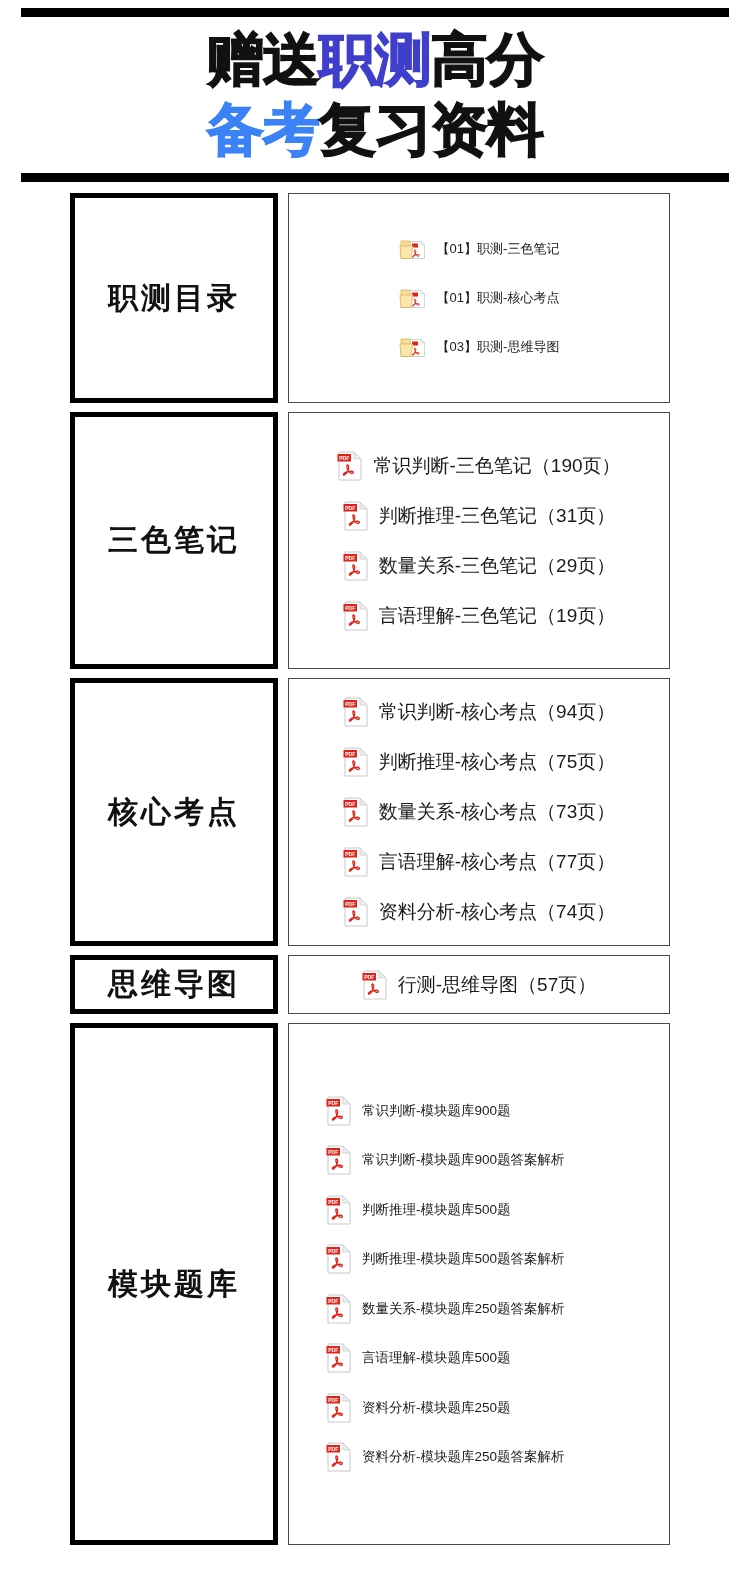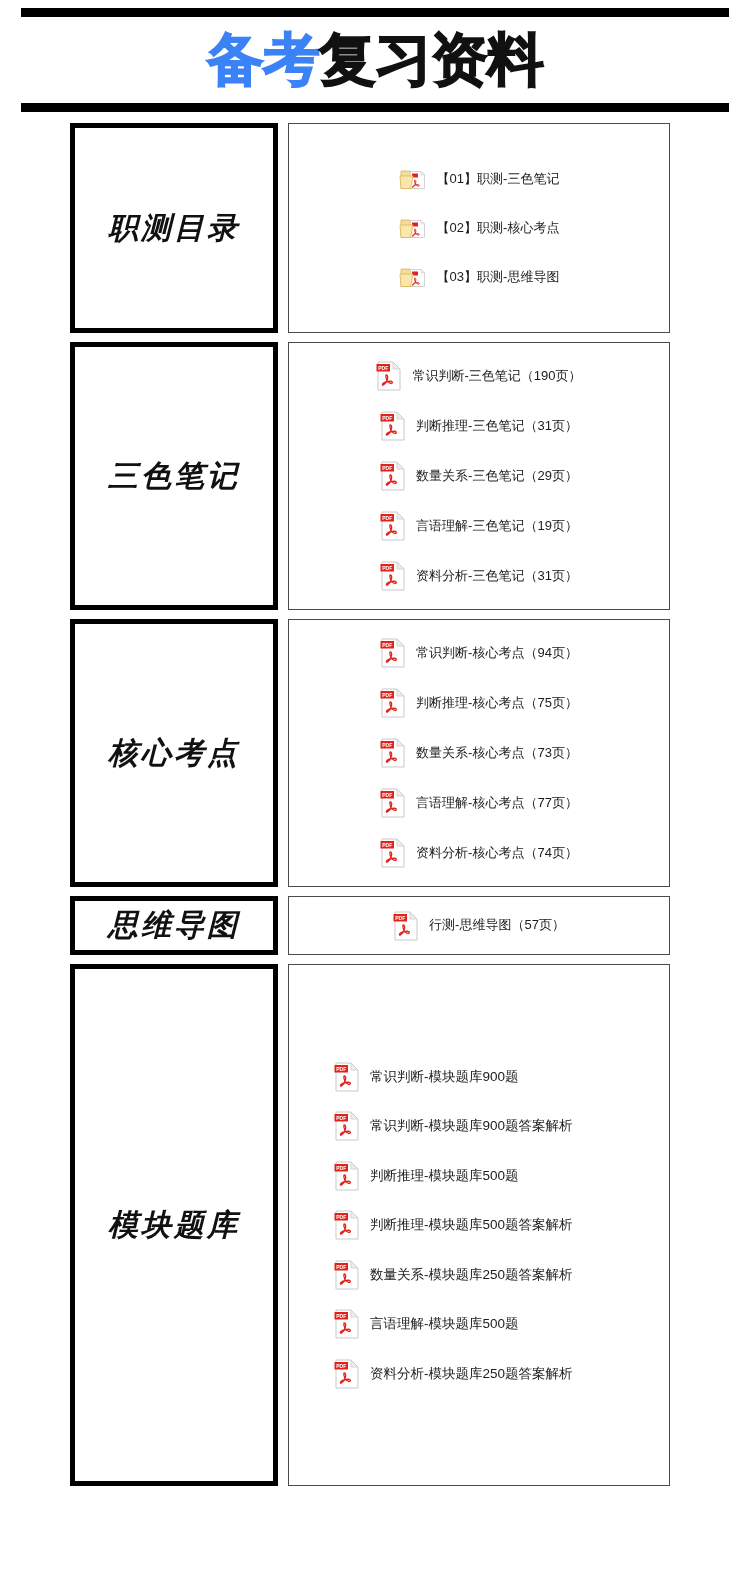--- a/index.html
+++ b/index.html
@@ -62,44 +62,43 @@
     justify-content: center;
     text-align: center;
   }
   .label-text {
     font-family: "Liberation Serif", "DejaVu Serif", serif;
     font-weight: 700;
     font-size: 30px;
     letter-spacing: 3px;
     color: #111111;
     white-space: nowrap;
-    font-style: italic;
   }
 
   .list-box {
     flex: 1 1 auto;
     margin-left: 10px;
     border: 1px solid #4b4b4b;
     background: #ffffff;
     display: flex;
     flex-direction: column;
     justify-content: center;
-    padding: 8px 8px;
+    padding: 8px 0;
   }
   .list-box.align-center .file-row { justify-content: center; }
   .list-box.align-left .file-row { justify-content: flex-start; padding-left: 37px; }
 
   .file-row {
     display: flex;
     align-items: center;
     min-height: 34px;
   }
   .file-label {
     font-family: "Liberation Sans", "DejaVu Sans", sans-serif;
-    font-size: 13px;
+    font-size: 19px;
     color: #1b1b1b;
     white-space: nowrap;
     margin-left: 10px;
     line-height: 1.15;
   }
   .list-box.sec-1 .file-label { font-size: 13px; }
   .list-box.sec-5 .file-label { font-size: 13.5px; }
 
   
   .icon { flex: 0 0 auto; display: block; }
@@ -120,20 +119,21 @@
   .sec-5-wrap .label-box { min-height: 522px; }
 
   .sec-4-wrap .list-box { padding: 4px 12px; }
 </style>
 </head>
 <body>
 
 <div class="header">
   <div class="rule rule-top"></div>
   <div class="title-block">
+    <div class="title-line title-line-1" id="title-line-1"><span class="tk">赠送</span><span class="tb">职测</span><span class="tk">高分</span></div>
     <div class="title-line title-line-2" id="title-line-2"><span class="tr">备考</span><span class="tk">复习资料</span></div>
   </div>
   <div class="rule rule-bottom"></div>
 </div>
 
 <div class="sections" id="sections-root">
     <div class="section sec-1-wrap">
       <div class="label-box">
         <div class="label-text">职测目录</div>
       </div>
@@ -155,21 +155,21 @@
           <span style="display: flex;">
             <svg class="icon icon-folder" viewBox="0 0 56 56">
               <path d="M4 12 h18 l4 5 h14 v30 H4 Z" fill="#f7dd92" stroke="#d9b45a" stroke-width="1.6"></path>
               <path d="M23 13 h21 l7 7 v27 H23 Z" fill="#ffffff" stroke="#c9c9c9" stroke-width="1.6"></path>
               <path d="M44 13 l7 7 h-7 Z" fill="#ededed" stroke="#c9c9c9" stroke-width="1"></path>
               <rect x="26" y="17" width="12" height="8" fill="#e2231a"></rect>
               <path d="M31 30 c2 0 3 2 2.5 5 c-0.7 4 -3.5 8 -5.5 9.5 c-1.4 1 -2 -0.6 -1 -1.7 c2 -2.2 7 -3.6 10.5 -3.6 c2.8 0 3.5 1.4 2.8 2.5 c-0.7 1.1 -2.8 0.7 -4.9 -0.7 c-2.1 -1.4 -3.5 -4.3 -3.9 -7.2 c-0.3 -2.8 -0.5 -3.8 -0.5 -3.8 Z" fill="none" stroke="#e2231a" stroke-width="2" stroke-linejoin="round"></path>
               <path d="M2 22 h20 l6 -0 l-5 25 H4 Z" fill="#fbe6ac" stroke="#d9b45a" stroke-width="1.6"></path>
             </svg>
           </span>
-          <span class="file-label">【02】职测-核心考点</span>
+          <span class="file-label">【01】职测-核心考点</span>
         </div>
         <div class="file-row">
           <span style="display: flex;">
             <svg class="icon icon-folder" viewBox="0 0 56 56">
               <path d="M4 12 h18 l4 5 h14 v30 H4 Z" fill="#f7dd92" stroke="#d9b45a" stroke-width="1.6"></path>
               <path d="M23 13 h21 l7 7 v27 H23 Z" fill="#ffffff" stroke="#c9c9c9" stroke-width="1.6"></path>
               <path d="M44 13 l7 7 h-7 Z" fill="#ededed" stroke="#c9c9c9" stroke-width="1"></path>
               <rect x="26" y="17" width="12" height="8" fill="#e2231a"></rect>
               <path d="M31 30 c2 0 3 2 2.5 5 c-0.7 4 -3.5 8 -5.5 9.5 c-1.4 1 -2 -0.6 -1 -1.7 c2 -2.2 7 -3.6 10.5 -3.6 c2.8 0 3.5 1.4 2.8 2.5 c-0.7 1.1 -2.8 0.7 -4.9 -0.7 c-2.1 -1.4 -3.5 -4.3 -3.9 -7.2 c-0.3 -2.8 -0.5 -3.8 -0.5 -3.8 Z" fill="none" stroke="#e2231a" stroke-width="2" stroke-linejoin="round"></path>
               <path d="M2 22 h20 l6 -0 l-5 25 H4 Z" fill="#fbe6ac" stroke="#d9b45a" stroke-width="1.6"></path>
@@ -225,32 +225,20 @@
             <svg class="icon icon-pdf" viewBox="0 0 52 60">
               <path d="M4 2 h30 l14 14 v42 H4 Z" fill="#ffffff" stroke="#c9c9c9" stroke-width="2"></path>
               <path d="M34 2 l14 14 h-14 Z" fill="#ededed" stroke="#c9c9c9" stroke-width="1.5"></path>
               <rect x="1" y="6" width="27" height="15" fill="#e2231a"></rect>
               <text x="14.5" y="17.5" font-family="Liberation Sans, sans-serif" font-size="10" font-weight="bold" fill="#ffffff" text-anchor="middle">PDF</text>
               <path d="M20 28 c3 0 4 3 3 7 c-1 5 -5 11 -8 13 c-2 1 -3 -1 -1.5 -2.5 c3 -3 10 -5 15 -5 c4 0 5 2 4 3.5 c-1 1.5 -4 1 -7 -1 c-3 -2 -5 -6 -5.5 -10 c-0.5 -4 0 -5 0 -5 Z" fill="none" stroke="#e2231a" stroke-width="2.6" stroke-linejoin="round"></path>
             </svg>
           </span>
           <span class="file-label">言语理解-三色笔记（19页）</span>
         </div>
-        <div class="file-row">
-          <span style="display: flex;">
-            <svg class="icon icon-pdf" viewBox="0 0 52 60">
-              <path d="M4 2 h30 l14 14 v42 H4 Z" fill="#ffffff" stroke="#c9c9c9" stroke-width="2"></path>
-              <path d="M34 2 l14 14 h-14 Z" fill="#ededed" stroke="#c9c9c9" stroke-width="1.5"></path>
-              <rect x="1" y="6" width="27" height="15" fill="#e2231a"></rect>
-              <text x="14.5" y="17.5" font-family="Liberation Sans, sans-serif" font-size="10" font-weight="bold" fill="#ffffff" text-anchor="middle">PDF</text>
-              <path d="M20 28 c3 0 4 3 3 7 c-1 5 -5 11 -8 13 c-2 1 -3 -1 -1.5 -2.5 c3 -3 10 -5 15 -5 c4 0 5 2 4 3.5 c-1 1.5 -4 1 -7 -1 c-3 -2 -5 -6 -5.5 -10 c-0.5 -4 0 -5 0 -5 Z" fill="none" stroke="#e2231a" stroke-width="2.6" stroke-linejoin="round"></path>
-            </svg>
-          </span>
-          <span class="file-label">资料分析-三色笔记（31页）</span>
-        </div>
       </div>
     </div>
     <div class="section sec-3-wrap">
       <div class="label-box">
         <div class="label-text">核心考点</div>
       </div>
       <div class="list-box sec-3 align-center">
         <div class="file-row">
           <span style="display: flex;">
             <svg class="icon icon-pdf" viewBox="0 0 52 60">
@@ -412,17 +400,29 @@
         <div class="file-row">
           <span style="display: flex;">
             <svg class="icon icon-pdf" viewBox="0 0 52 60">
               <path d="M4 2 h30 l14 14 v42 H4 Z" fill="#ffffff" stroke="#c9c9c9" stroke-width="2"></path>
               <path d="M34 2 l14 14 h-14 Z" fill="#ededed" stroke="#c9c9c9" stroke-width="1.5"></path>
               <rect x="1" y="6" width="27" height="15" fill="#e2231a"></rect>
               <text x="14.5" y="17.5" font-family="Liberation Sans, sans-serif" font-size="10" font-weight="bold" fill="#ffffff" text-anchor="middle">PDF</text>
               <path d="M20 28 c3 0 4 3 3 7 c-1 5 -5 11 -8 13 c-2 1 -3 -1 -1.5 -2.5 c3 -3 10 -5 15 -5 c4 0 5 2 4 3.5 c-1 1.5 -4 1 -7 -1 c-3 -2 -5 -6 -5.5 -10 c-0.5 -4 0 -5 0 -5 Z" fill="none" stroke="#e2231a" stroke-width="2.6" stroke-linejoin="round"></path>
             </svg>
           </span>
+          <span class="file-label">资料分析-模块题库250题</span>
+        </div>
+        <div class="file-row">
+          <span style="display: flex;">
+            <svg class="icon icon-pdf" viewBox="0 0 52 60">
+              <path d="M4 2 h30 l14 14 v42 H4 Z" fill="#ffffff" stroke="#c9c9c9" stroke-width="2"></path>
+              <path d="M34 2 l14 14 h-14 Z" fill="#ededed" stroke="#c9c9c9" stroke-width="1.5"></path>
+              <rect x="1" y="6" width="27" height="15" fill="#e2231a"></rect>
+              <text x="14.5" y="17.5" font-family="Liberation Sans, sans-serif" font-size="10" font-weight="bold" fill="#ffffff" text-anchor="middle">PDF</text>
+              <path d="M20 28 c3 0 4 3 3 7 c-1 5 -5 11 -8 13 c-2 1 -3 -1 -1.5 -2.5 c3 -3 10 -5 15 -5 c4 0 5 2 4 3.5 c-1 1.5 -4 1 -7 -1 c-3 -2 -5 -6 -5.5 -10 c-0.5 -4 0 -5 0 -5 Z" fill="none" stroke="#e2231a" stroke-width="2.6" stroke-linejoin="round"></path>
+            </svg>
+          </span>
           <span class="file-label">资料分析-模块题库250题答案解析</span>
         </div>
       </div>
     </div>
   </div>
 
 </body></html>

